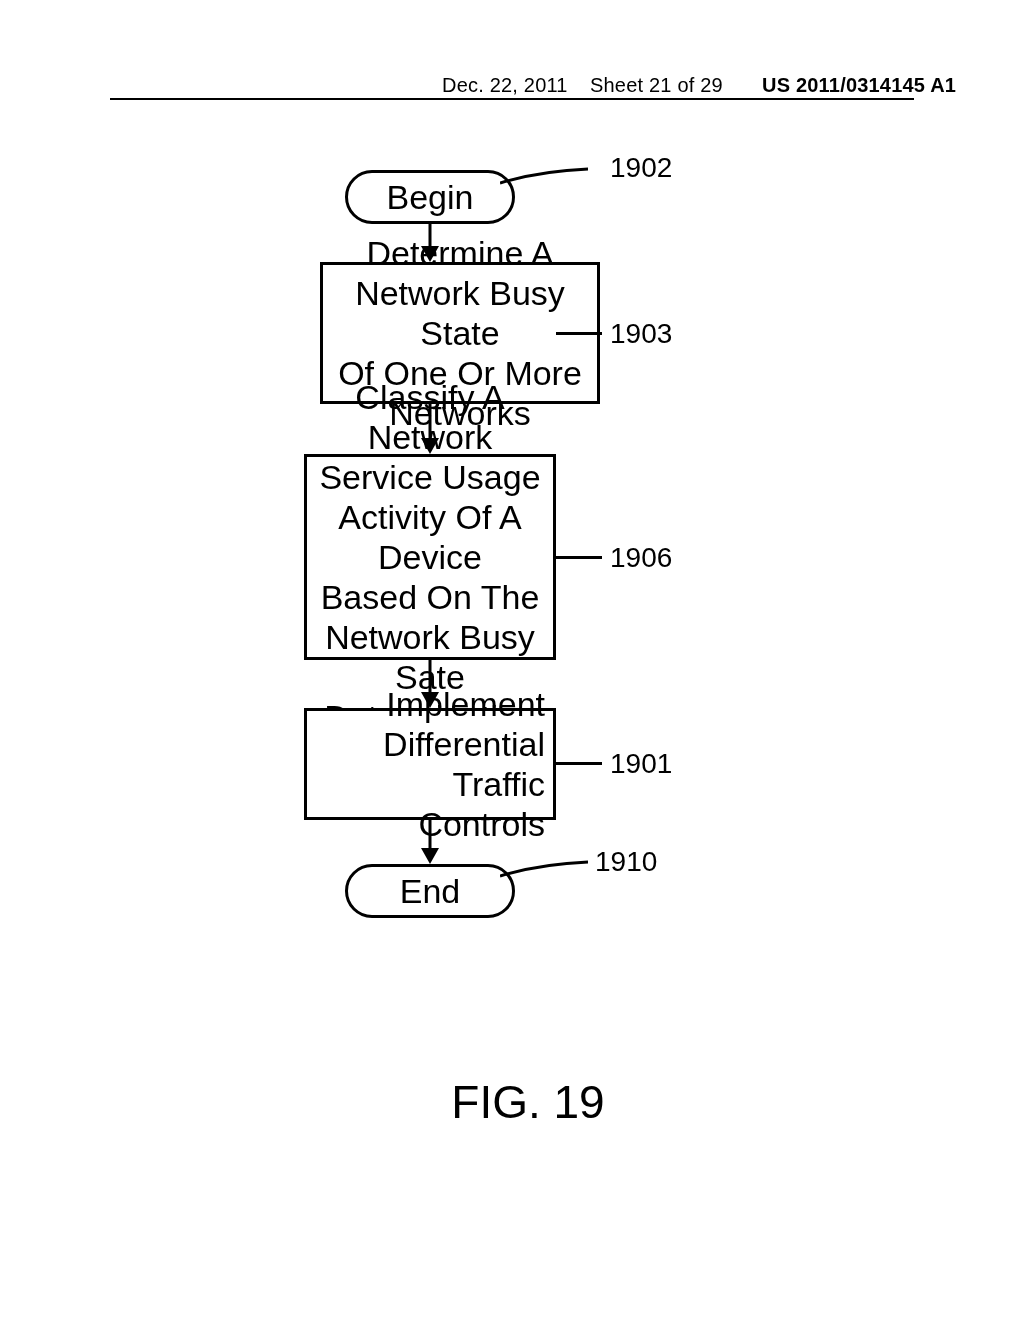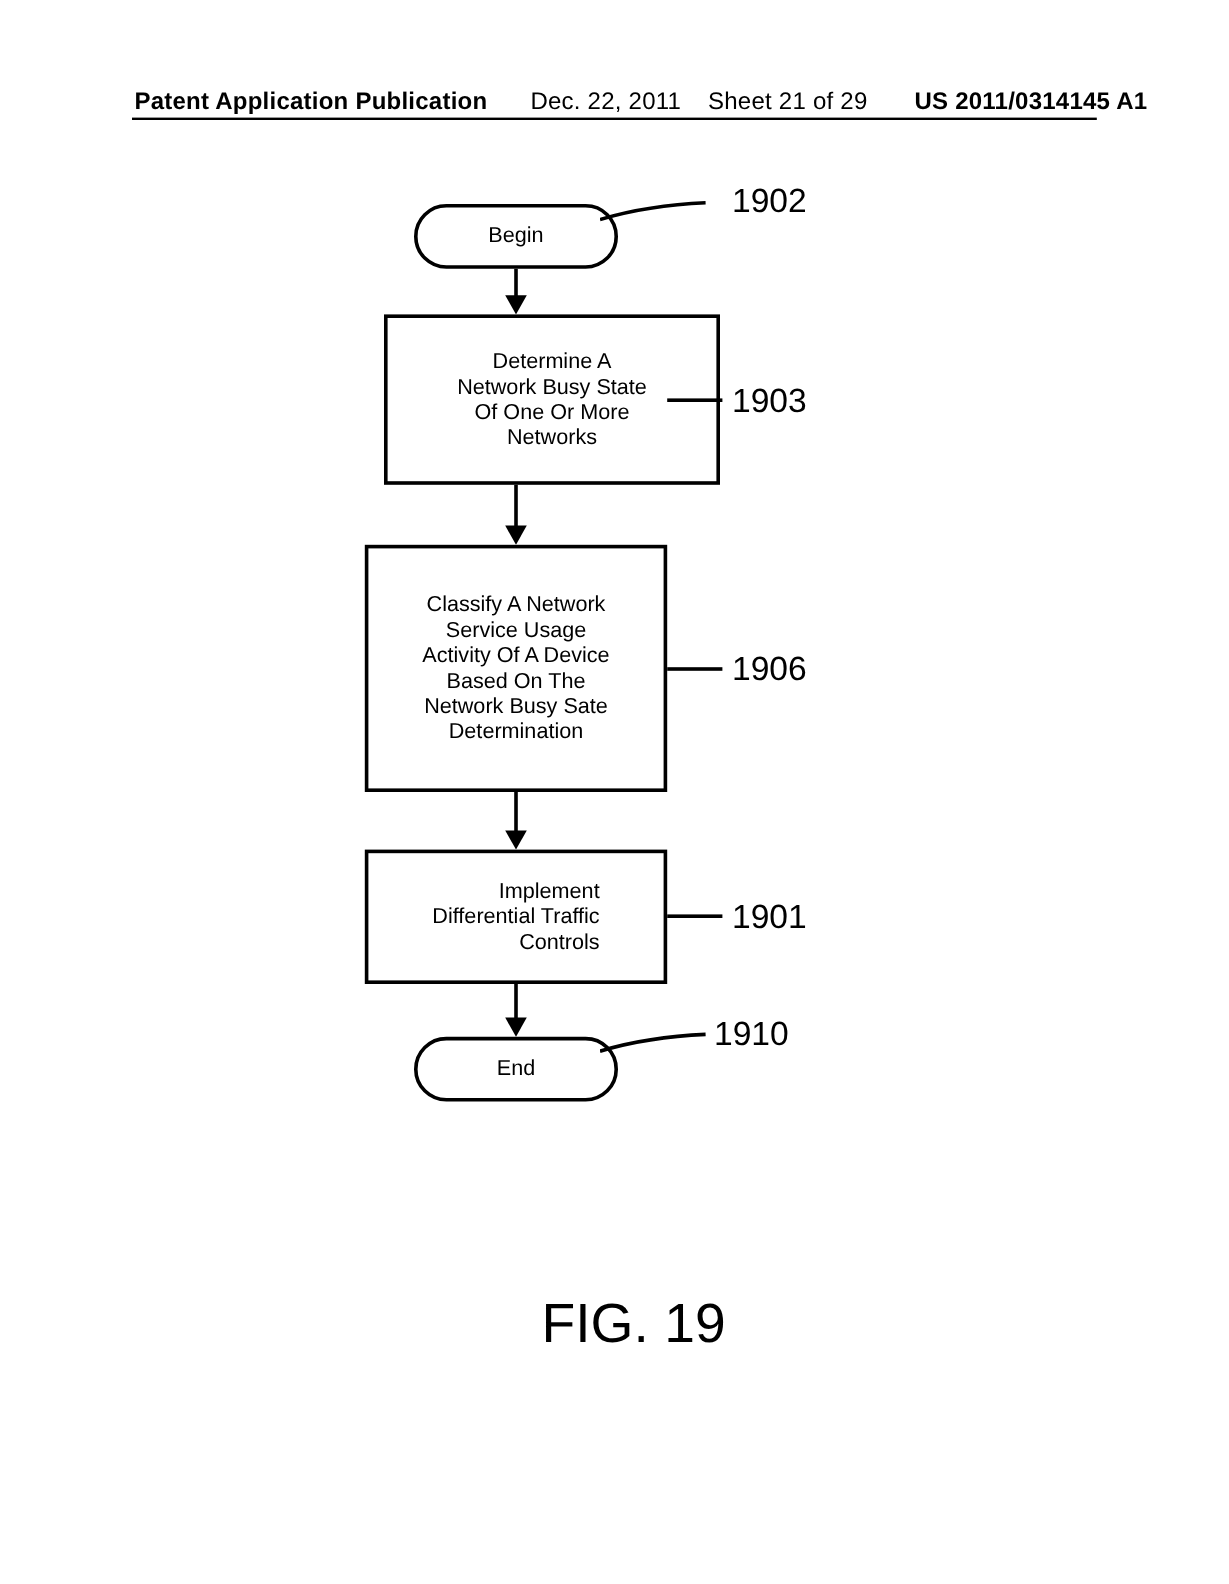--- a/index.html
+++ b/index.html
@@ -10,38 +10,37 @@
   .hdr.pub { left: 112px; font-weight: bold; }
   .hdr.date { left: 442px; }
   .hdr.sheet { left: 590px; }
   .hdr.appno { left: 762px; font-weight: bold; }
 
   .flow { position: absolute; left: 300px; top: 170px; width: 424px; }
 
   .shape { position: absolute; background: #fff; border: 3px solid #000; text-align: center; display: flex; align-items: center; justify-content: center; padding: 6px 8px; }
   .terminator { border-radius: 28px; height: 54px; }
   .box { }
-  .txt { font-size: 18px; line-height: 1.18; }
+  .txt { font-size: 34px; line-height: 1.18; }
 
   .ref { position: absolute; font-size: 28px; }
   .lead { position: absolute; height: 3px; background: #000; }
   .lead-curve { position: absolute; }
 
   .arrow-line { position: absolute; width: 3px; background: #000; left: 50%; transform: translateX(-50%); }
   .arrow-head { position: absolute; left: 50%; transform: translateX(-50%); width: 0; height: 0; border-left: 9px solid transparent; border-right: 9px solid transparent; border-top: 16px solid #000; }
 
   .fig { position: absolute; left: 0; width: 1024px; text-align: center; font-size: 46px; top: 1075px; font-weight: 500; padding-left: 32px; }
 </style>
 </head>
 <body>
 
 <div class="page">
 
   <div class="header-line"></div>
-  <div class="hdr pub">Patent Application Publication</div>
   <div class="hdr date">Dec. 22, 2011</div>
   <div class="hdr sheet">Sheet 21 of 29</div>
   <div class="hdr appno">US 2011/0314145 A1</div>
 
   <div class="flow">
 
     <div class="shape terminator" style="left:45px; top:0; width:170px;">
       <span class="txt">Begin</span>
     </div>
 

